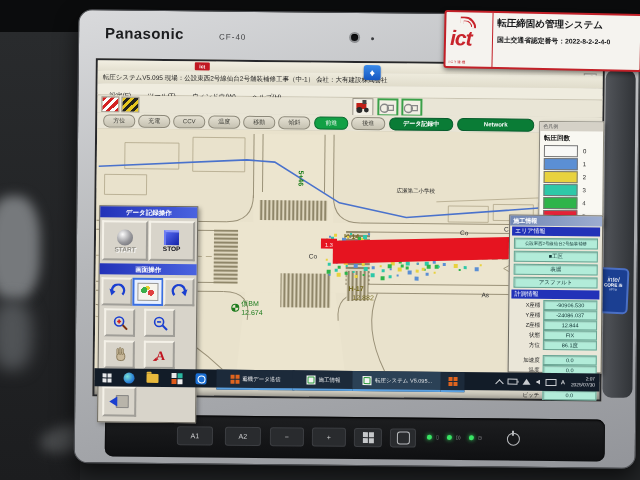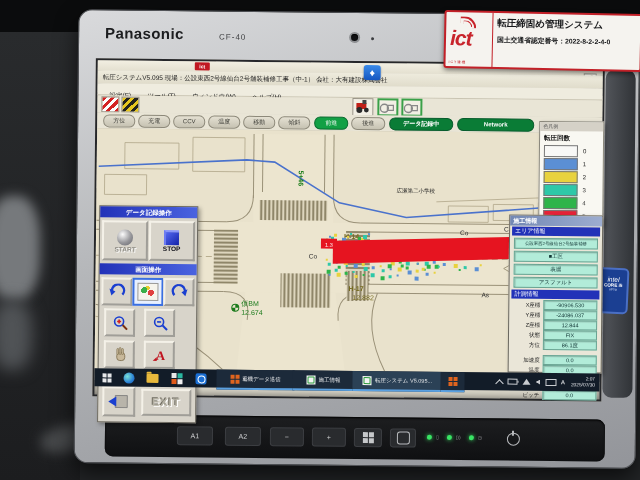--- a/index.html
+++ b/index.html
@@ -496,23 +496,20 @@
         </div>
       </div>
       <div class="p-title">システム</div>
       <div style="display:flex;align-items:center;gap:6px;padding:3px 4px 5px;">
         <div class="btn3d" style="width:30px;height:26px;">
           <svg width="22" height="18">
               <rect x="8" y="3" width="12" height="12" fill="#b8b4aa" stroke="#777" stroke-width="0.8"></rect>
               <path d="M1,9 L9,4 L9,14 Z" fill="#1a3fd0"></path>
             </svg>
         </div>
-        <div class="btn3d exit-btn">
-          <span class="exit-lab">EXIT</span>
-        </div>
       </div>
     </div>
 
     <div class="abs legend">
       <div class="legend-bar">色凡例</div>
       <div class="legend-title">転圧回数</div>
       <div class="lg-row">
           <div class="lg-swatch" style="background-color: rgb(248, 248, 246);"></div>
           <span class="lg-count">0</span>
         </div>

